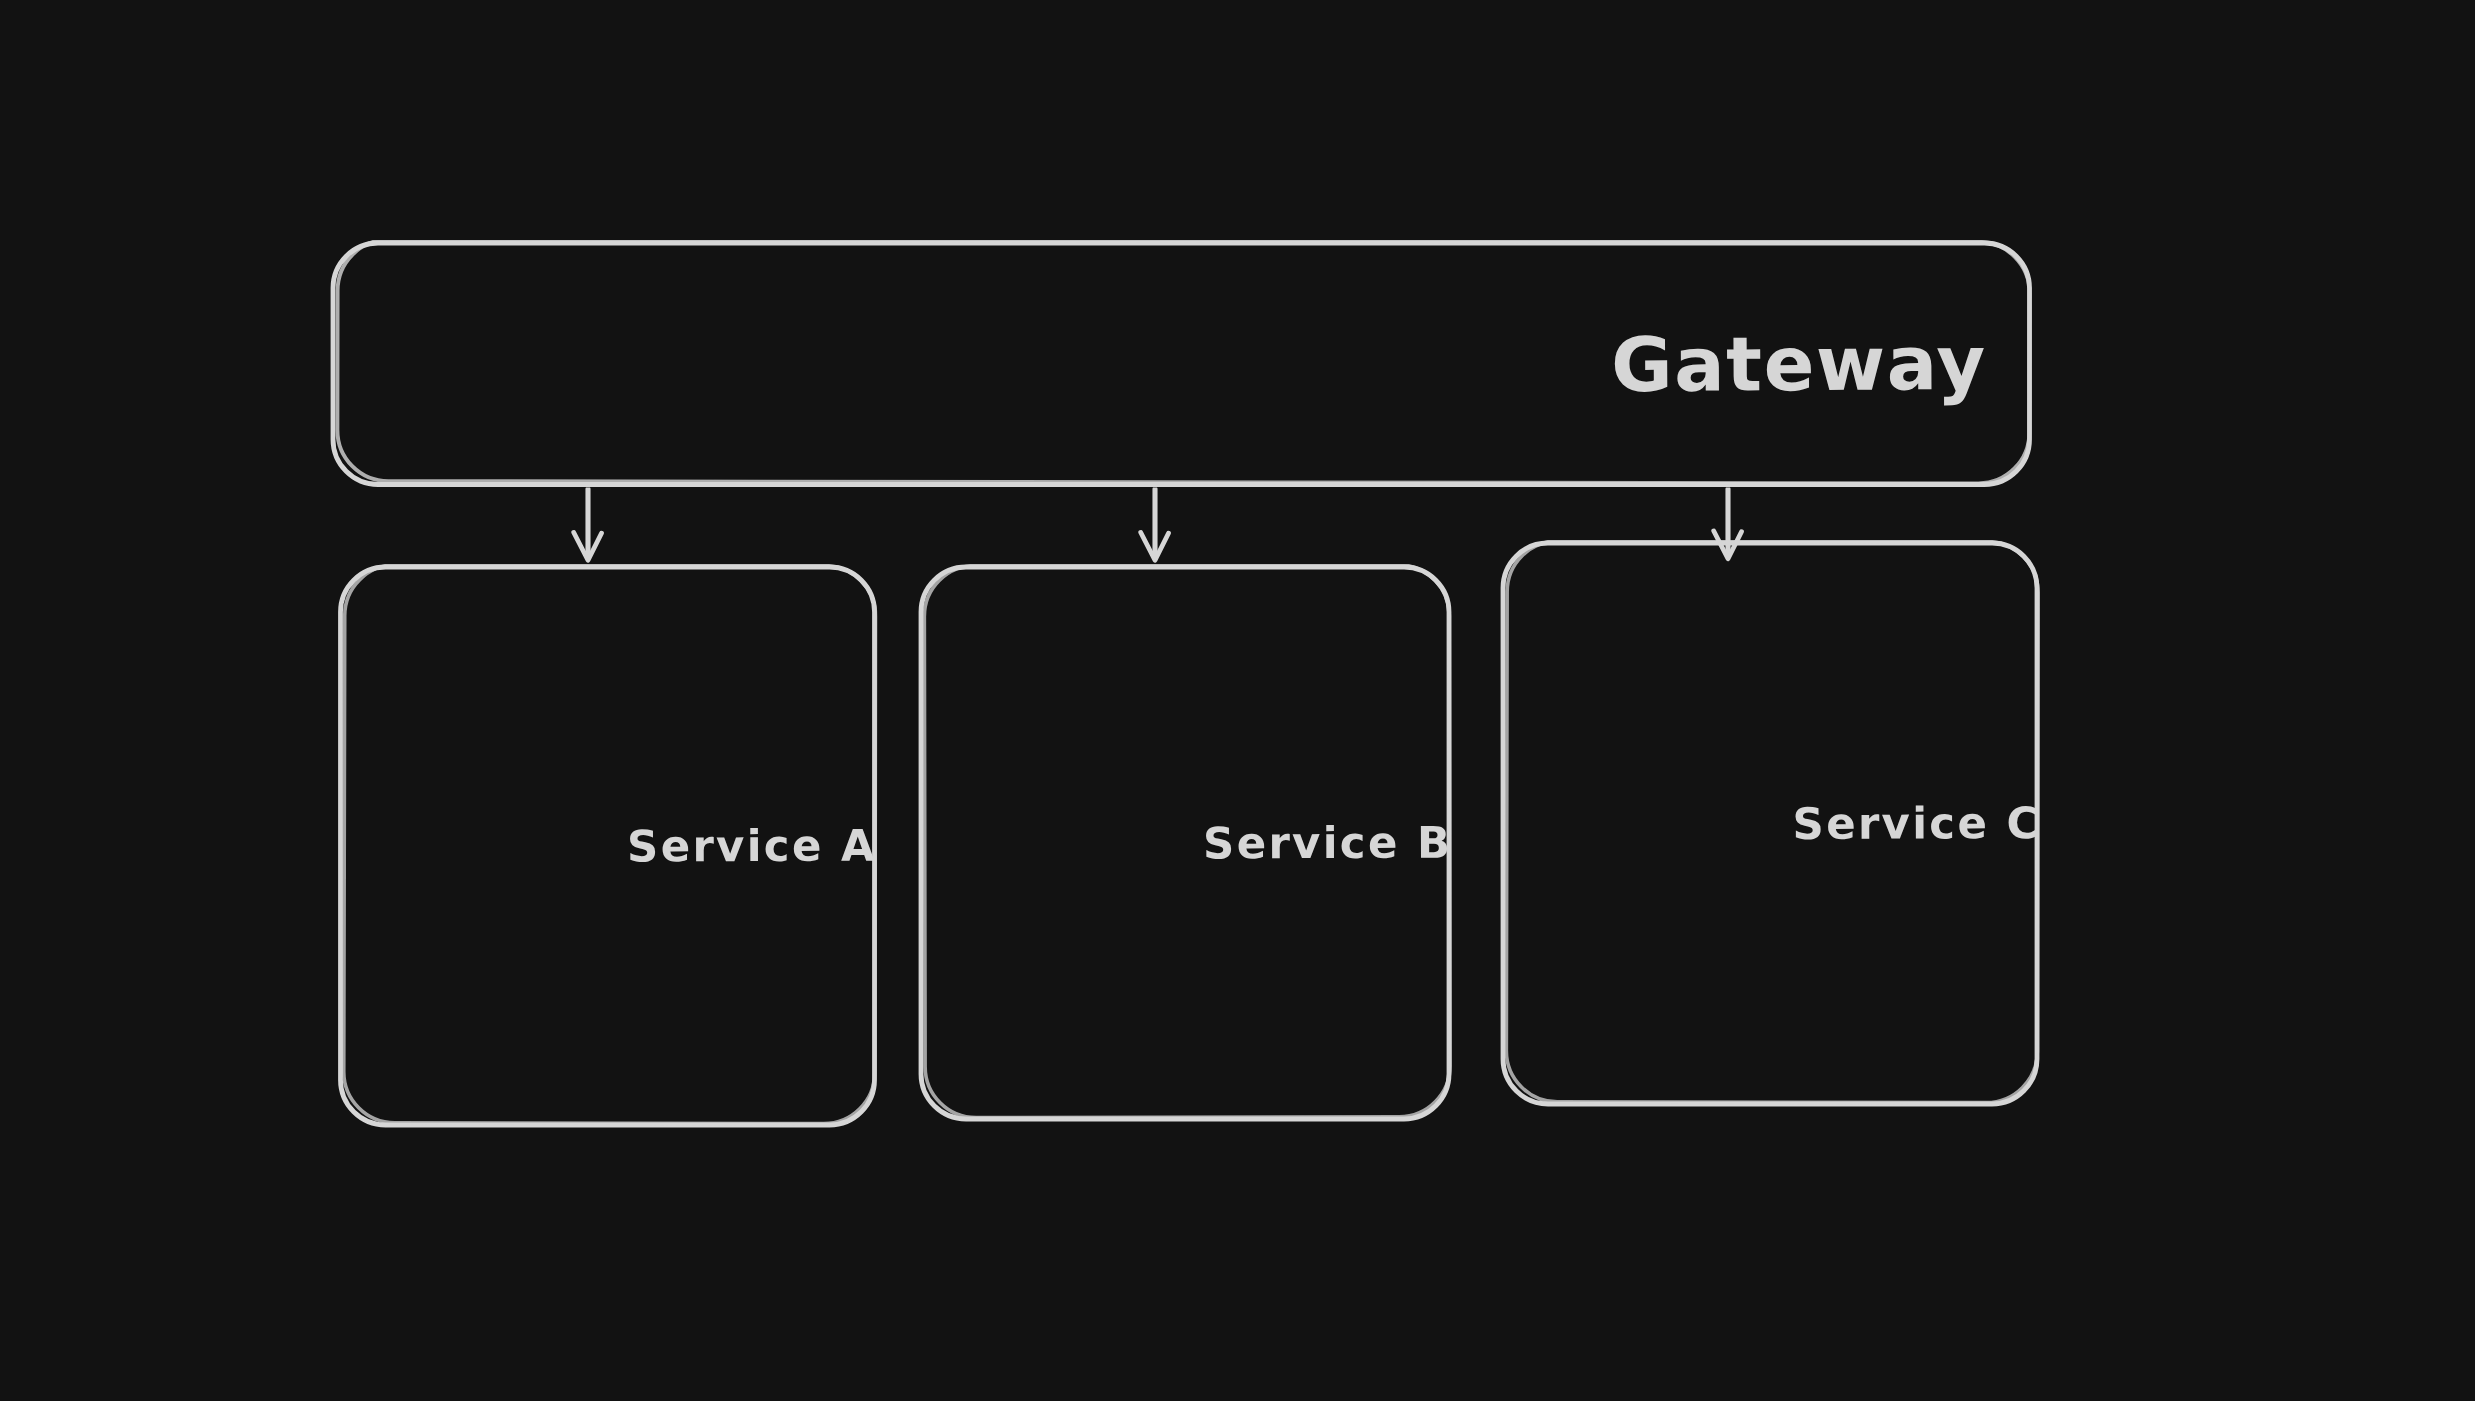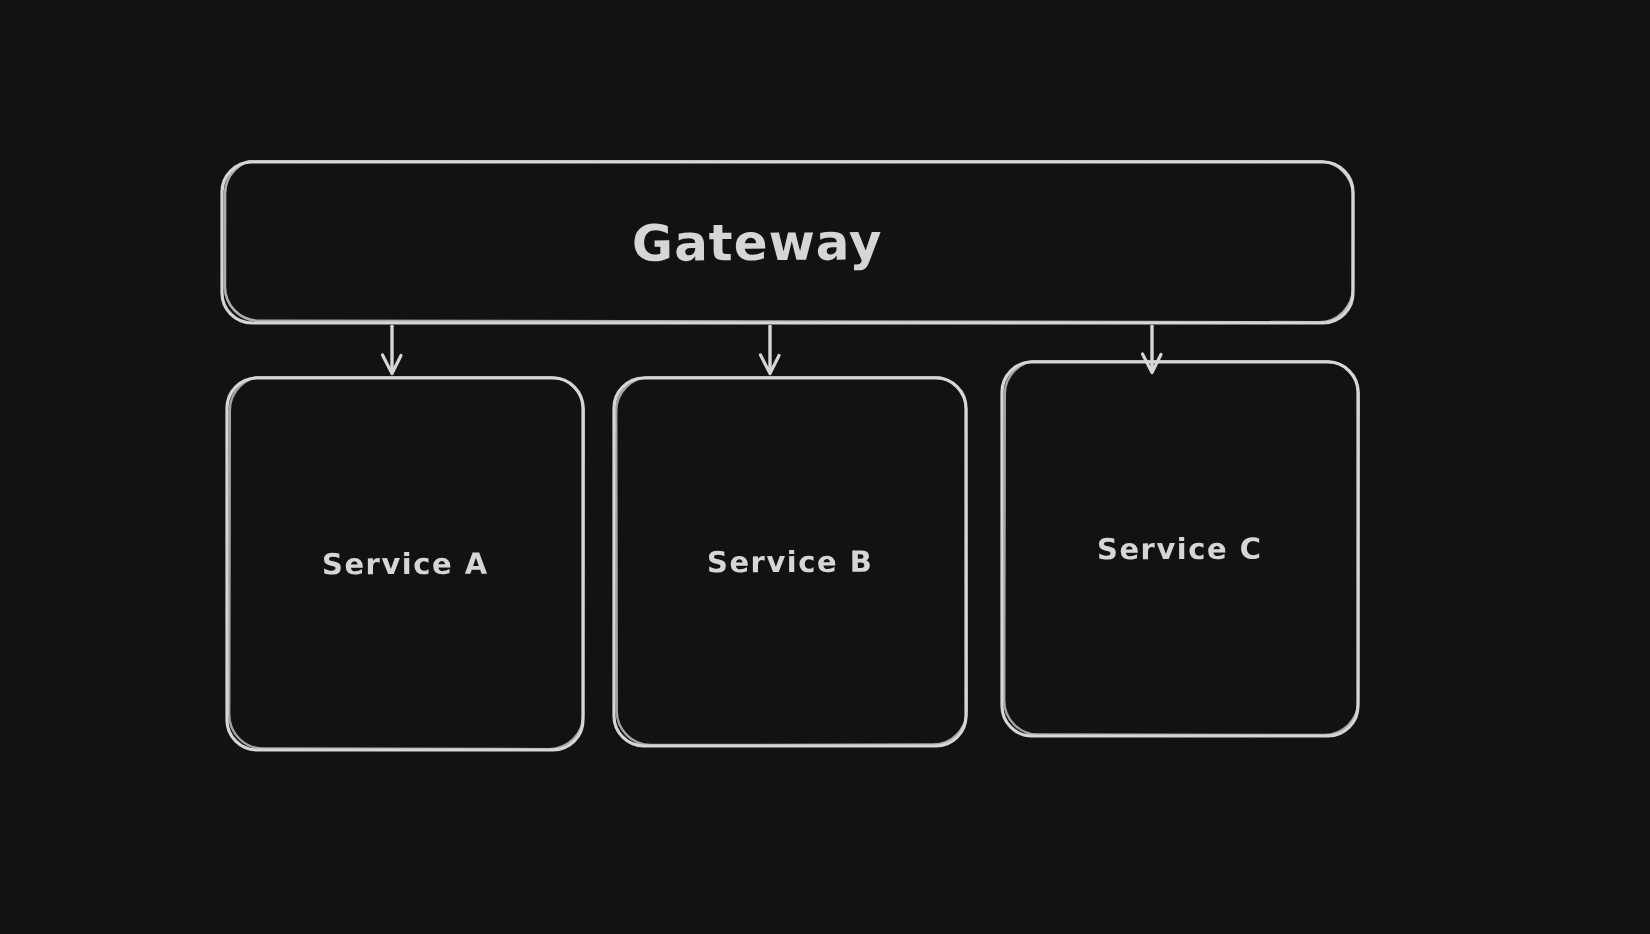--- a/index.html
+++ b/index.html
@@ -17,21 +17,21 @@
   .canvas {
     position: relative;
     width: 1650px; height: 934px;
     background: var(--background);
     color: var(--stroke);
   }
   .node {
     position: absolute;
     display: flex;
     align-items: center;
-    justify-content: center;
+    justify-content: flex-end;
   }
   .node svg.sketch {
     position: absolute;
     inset: 0;
     width: 100%; height: 100%;
     color: var(--stroke);
   }
   .node .label {
     position: relative;
     color: var(--text);

